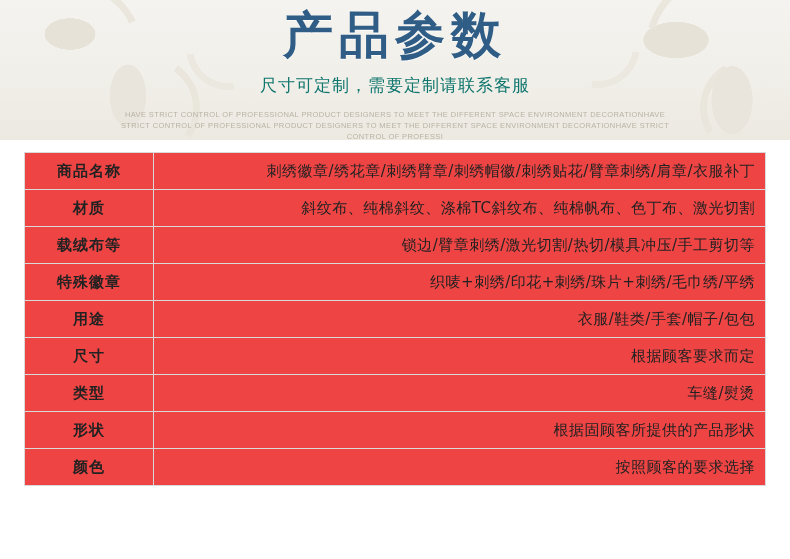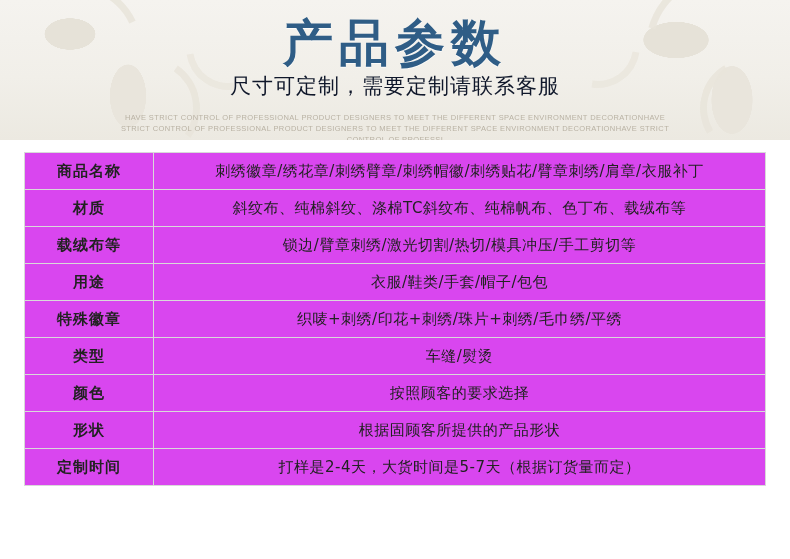--- a/index.html
+++ b/index.html
@@ -50,38 +50,38 @@
   .sw2 { width: 90px;  height: 90px;  left: 96px; top: 56px;  border-color: transparent #e9e5db transparent transparent; transform: rotate(-10deg);}
   .sw3 { width: 130px; height: 130px; left: 646px; top: -26px; border-color:#e9e5db transparent transparent transparent; transform: rotate(-30deg);}
   .sw4 { width: 86px;  height: 86px;  left: 700px; top: 58px;  border-color: transparent transparent transparent #e9e5db; transform: rotate(14deg);}
   .sw5 { width: 70px;  height: 70px;  left: 186px; top: 6px;   border-color: transparent transparent #ebe7de transparent; transform: rotate(36deg);}
   .sw6 { width: 70px;  height: 70px;  left: 556px; top: 4px;   border-color: transparent transparent #ebe7de transparent; transform: rotate(-36deg);}
 
   .banner-inner {
     position: relative;
     z-index: 2;
     text-align: center;
-    padding-top: 8px;
   }
   .main-title {
     font-family: "DejaVu Sans", sans-serif;
     font-size: 50px;
     font-weight: bold;
     letter-spacing: 6px;
     color: #2f5d86;
     line-height: 58px;
     margin: 0;
     padding-top: 6px;
     text-shadow: 0 1px 0 rgba(255,255,255,.7);
   }
   .sub-title {
     font-family: "DejaVu Sans", sans-serif;
-    font-size: 21px;
-    color: #0f172a;
+    font-size: 17px;
+    color: #0f766e;
     letter-spacing: 1px;
+    margin-top: 10px;
   }
   .latin-line {
     font-family: "Liberation Sans", sans-serif;
     font-size: 7.5px;
     color: #b9b2a4;
     letter-spacing: .4px;
     line-height: 11px;
     margin-top: 12px;
     padding: 0 120px;
   }
@@ -95,31 +95,31 @@
     table-layout: fixed;
   }
   table.spec td {
     border: 1px solid #d9d9d9;
     height: 36px;
     font-family: "DejaVu Sans", sans-serif;
     font-size: 15px;
     color: #222222;
     padding: 0 10px;
     vertical-align: middle;
-    background: #d946ef;
+    background: #ef4444;
   }
   td.label {
     width: 108px;
     text-align: center;
     font-weight: bold;
     letter-spacing: 1px;
     color: #1a1a1a;
   }
   td.value {
-    text-align: center;
+    text-align: right;
     padding-left: 14px;
     letter-spacing: .5px;
   }
 </style>
 </head>
 <body>
 
 <div class="page">
 
   <div class="banner">
@@ -140,47 +140,47 @@
 
   <div class="table-wrap">
     <table class="spec">
       <tbody>
         <tr>
           <td class="label">商品名称</td>
           <td class="value">刺绣徽章/绣花章/刺绣臂章/刺绣帽徽/刺绣贴花/臂章刺绣/肩章/衣服补丁</td>
         </tr>
         <tr>
           <td class="label">材质</td>
-          <td class="value">斜纹布、纯棉斜纹、涤棉TC斜纹布、纯棉帆布、色丁布、载绒布等</td>
+          <td class="value">斜纹布、纯棉斜纹、涤棉TC斜纹布、纯棉帆布、色丁布、激光切割</td>
         </tr>
         <tr>
           <td class="label">载绒布等</td>
           <td class="value">锁边/臂章刺绣/激光切割/热切/模具冲压/手工剪切等</td>
         </tr>
         <tr>
+          <td class="label">特殊徽章</td>
+          <td class="value">织唛+刺绣/印花+刺绣/珠片+刺绣/毛巾绣/平绣</td>
+        </tr>
+        <tr>
           <td class="label">用途</td>
           <td class="value">衣服/鞋类/手套/帽子/包包</td>
         </tr>
         <tr>
-          <td class="label">特殊徽章</td>
-          <td class="value">织唛+刺绣/印花+刺绣/珠片+刺绣/毛巾绣/平绣</td>
+          <td class="label">尺寸</td>
+          <td class="value">根据顾客要求而定</td>
         </tr>
         <tr>
           <td class="label">类型</td>
           <td class="value">车缝/熨烫</td>
         </tr>
         <tr>
-          <td class="label">颜色</td>
-          <td class="value">按照顾客的要求选择</td>
-        </tr>
-        <tr>
           <td class="label">形状</td>
           <td class="value">根据固顾客所提供的产品形状</td>
         </tr>
         <tr>
-          <td class="label">定制时间</td>
-          <td class="value">打样是2-4天，大货时间是5-7天（根据订货量而定）</td>
+          <td class="label">颜色</td>
+          <td class="value">按照顾客的要求选择</td>
         </tr>
       </tbody>
     </table>
   </div>
 
 </div>
 
 </body></html>

